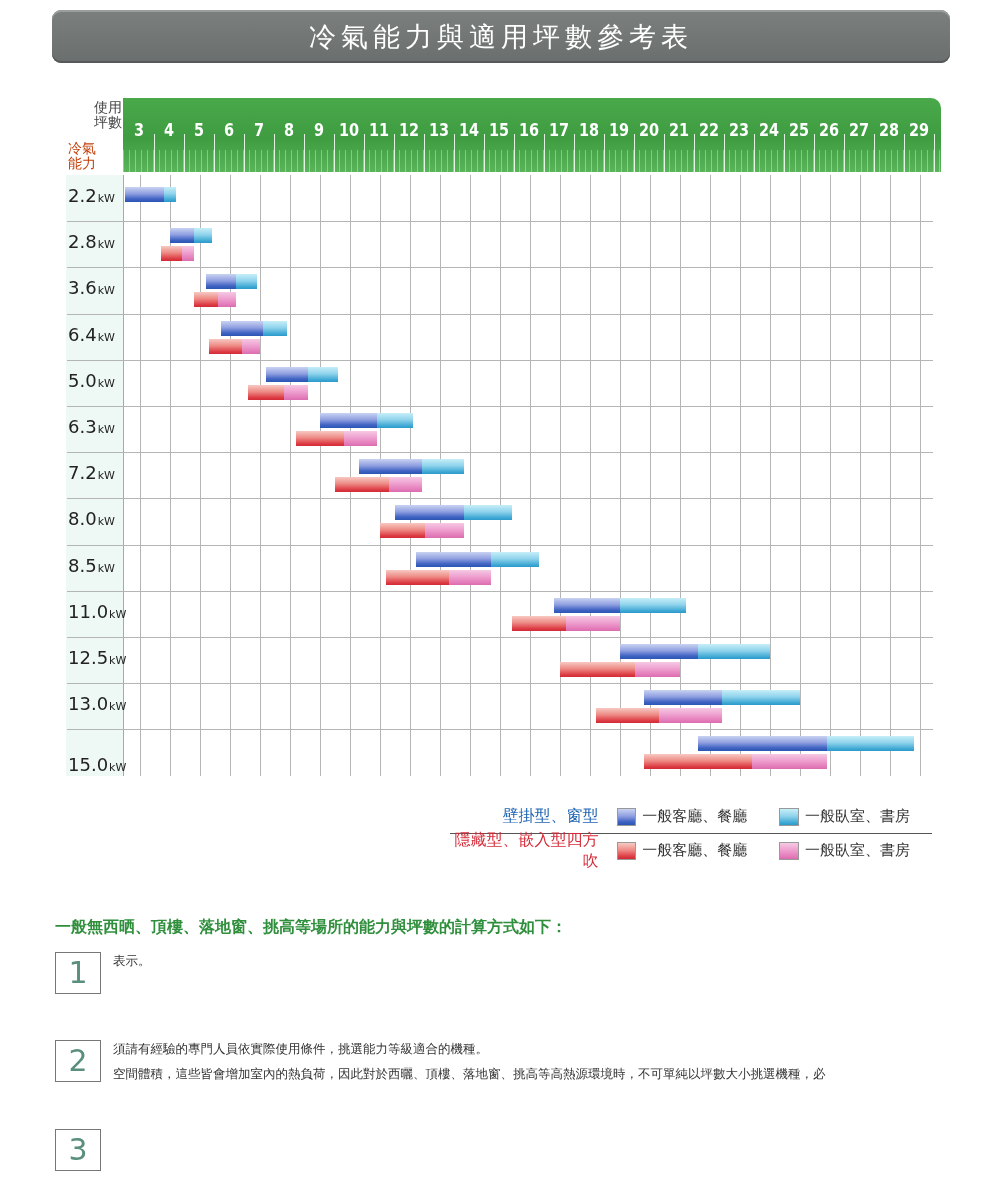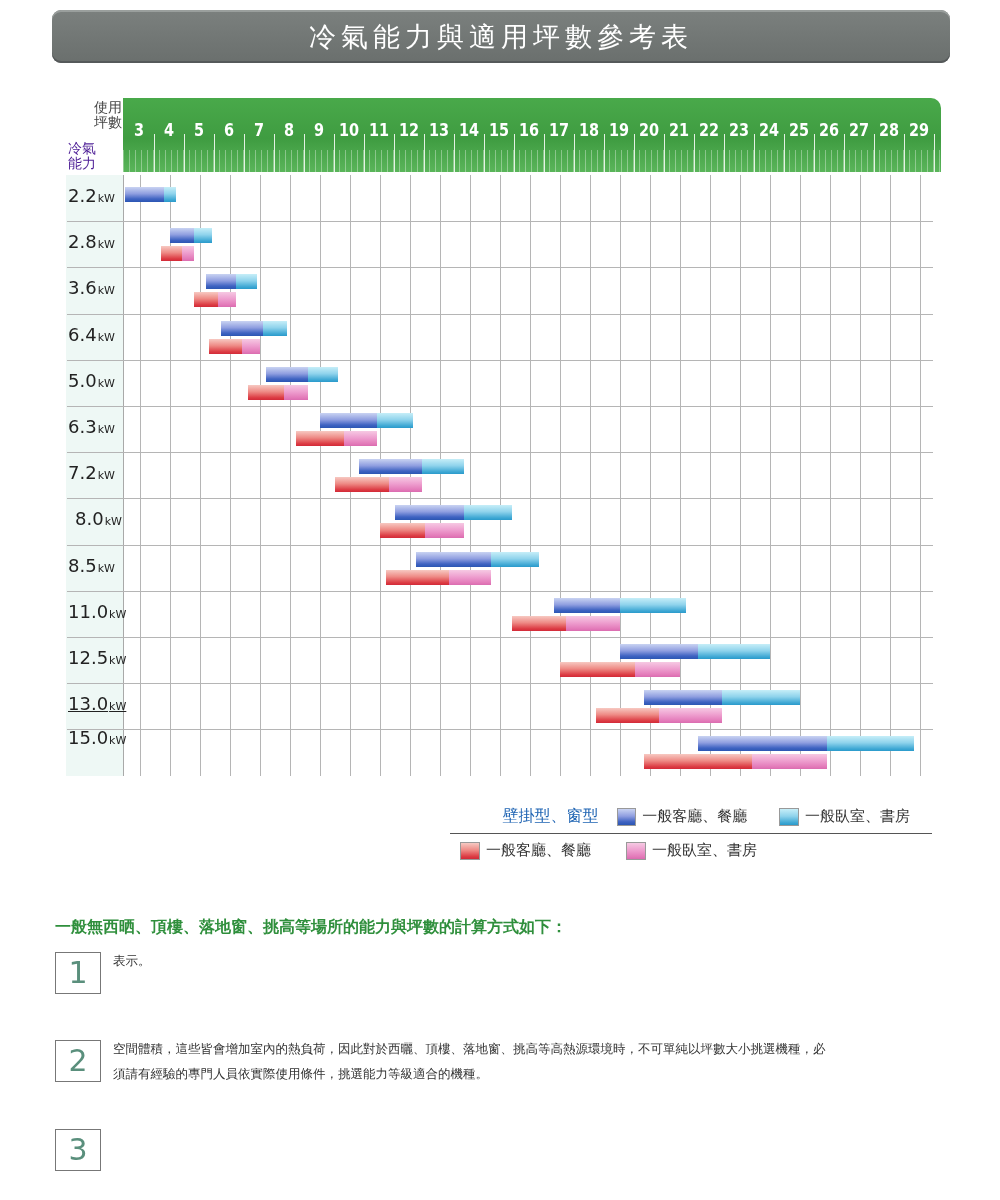--- a/index.html
+++ b/index.html
@@ -4,21 +4,21 @@
 <style>
   * { box-sizing: border-box; margin: 0; padding: 0; }
   body { width: 1000px; height: 1200px; background: #ffffff; font-family: "DejaVu Sans", sans-serif; position: relative; overflow: hidden; color: #333; }
   .title-bar { position: absolute; left: 52px; top: 10px; width: 898px; height: 53px; border-radius: 9px;
     background: linear-gradient(#7b807e, #6a6f6d); box-shadow: inset 0 2px 0 #9a9f9d, inset 0 -2px 0 #55595a;
     display: flex; align-items: center; justify-content: center; }
   .title-text { color: #fff; font-size: 27px; letter-spacing: 5px; }
 
   .chart { position: absolute; left: 0; top: 0; width: 1000px; height: 800px; }
   .corner-top { position: absolute; left: 86px; top: 100px; width: 36px; font-size: 14px; line-height: 15px; text-align: right; color: #444; }
-  .corner-bot { position: absolute; left: 68px; top: 141px; width: 40px; font-size: 14px; line-height: 15px; color: #4c1d95; }
+  .corner-bot { position: absolute; left: 68px; top: 141px; width: 40px; font-size: 14px; line-height: 15px; color: #c2410c; }
   .ruler { position: absolute; left: 123px; top: 98px; width: 818px; height: 74px; border-radius: 0 10px 0 0;
     background: linear-gradient(#49a94a, #3f9c41 55%, #5ab55a); overflow: hidden; }
   .ruler-ticks { position: absolute; left: 0; right: 0; bottom: 0; height: 22px;
     background-image: repeating-linear-gradient(90deg, rgba(255,255,255,0.35) 0 1px, transparent 1px 6px); }
   .ruler-num { position: absolute; top: 22px; width: 30px; text-align: center; color: #fff; font-size: 17px; font-weight: bold; transform: scaleX(0.85); }
   .ruler-major { position: absolute; bottom: 0; width: 1px; height: 38px; background: rgba(255,255,255,0.85); }
 
   .label-col { position: absolute; left: 66px; top: 175px; width: 57px; height: 601px; background: #eef8f5; }
   .grid { position: absolute; left: 123px; top: 175px; width: 810px; height: 601px;
     border-left: 1px solid #a9a9a9; }
@@ -265,60 +265,61 @@
       </div>
     </div>
   <div id="row-labels">
       <div class="row-label" style="top: 185px;"><span>2.2</span><span class="unit">kW</span></div>
       <div class="row-label" style="top: 231.2px;"><span>2.8</span><span class="unit">kW</span></div>
       <div class="row-label" style="top: 277.4px;"><span>3.6</span><span class="unit">kW</span></div>
       <div class="row-label" style="top: 323.6px;"><span>6.4</span><span class="unit">kW</span></div>
       <div class="row-label" style="top: 369.8px;"><span>5.0</span><span class="unit">kW</span></div>
       <div class="row-label" style="top: 416px;"><span>6.3</span><span class="unit">kW</span></div>
       <div class="row-label" style="top: 462.2px;"><span>7.2</span><span class="unit">kW</span></div>
-      <div class="row-label" style="top: 508.4px; text-align: right;"><span>8.0</span><span class="unit">kW</span></div>
+      <div class="row-label" style="top: 508.4px;"><span>8.0</span><span class="unit">kW</span></div>
       <div class="row-label" style="top: 554.6px;"><span>8.5</span><span class="unit">kW</span></div>
       <div class="row-label" style="top: 600.8px;"><span>11.0</span><span class="unit">kW</span></div>
       <div class="row-label" style="top: 647px;"><span>12.5</span><span class="unit">kW</span></div>
-      <div class="row-label" style="top: 693.2px; text-decoration: underline;"><span>13.0</span><span class="unit">kW</span></div>
-      <div class="row-label" style="top: 727px;"><span>15.0</span><span class="unit">kW</span></div>
+      <div class="row-label" style="top: 693.2px;"><span>13.0</span><span class="unit">kW</span></div>
+      <div class="row-label" style="top: 754px;"><span>15.0</span><span class="unit">kW</span></div>
     </div>
 </div>
 
 <div class="legend">
   <div class="legend-row">
     <span class="legend-type wall">壁掛型、窗型</span>
     <span class="swatch dark-blue"></span>
     <span class="legend-label">一般客廳、餐廳</span>
     <span class="swatch light-blue"></span>
     <span class="legend-label">一般臥室、書房</span>
   </div>
   <div class="legend-divider"></div>
   <div class="legend-row">
+    <span class="legend-type hidden">隱藏型、嵌入型四方吹</span>
     <span class="swatch red"></span>
     <span class="legend-label">一般客廳、餐廳</span>
     <span class="swatch pink"></span>
     <span class="legend-label">一般臥室、書房</span>
   </div>
 </div>
 
 <div class="notes-heading">一般無西晒、頂樓、落地窗、挑高等場所的能力與坪數的計算方式如下：</div>
 
 <div class="note" style="top:948px;">
   <div class="note-num">1</div>
   <div class="note-text">
     <p>表示。</p>
   </div>
 </div>
 
 <div class="note" style="top:1036px;">
   <div class="note-num">2</div>
   <div class="note-text">
+    <p>須請有經驗的專門人員依實際使用條件，挑選能力等級適合的機種。</p>
     <p>空間體積，這些皆會增加室內的熱負荷，因此對於西曬、頂樓、落地窗、挑高等高熱源環境時，不可單純以坪數大小挑選機種，必</p>
-    <p>須請有經驗的專門人員依實際使用條件，挑選能力等級適合的機種。</p>
   </div>
 </div>
 
 <div class="note" style="top:1125px;">
   <div class="note-num">3</div>
   <div class="note-text">
   </div>
 </div>
 
 </body></html>

